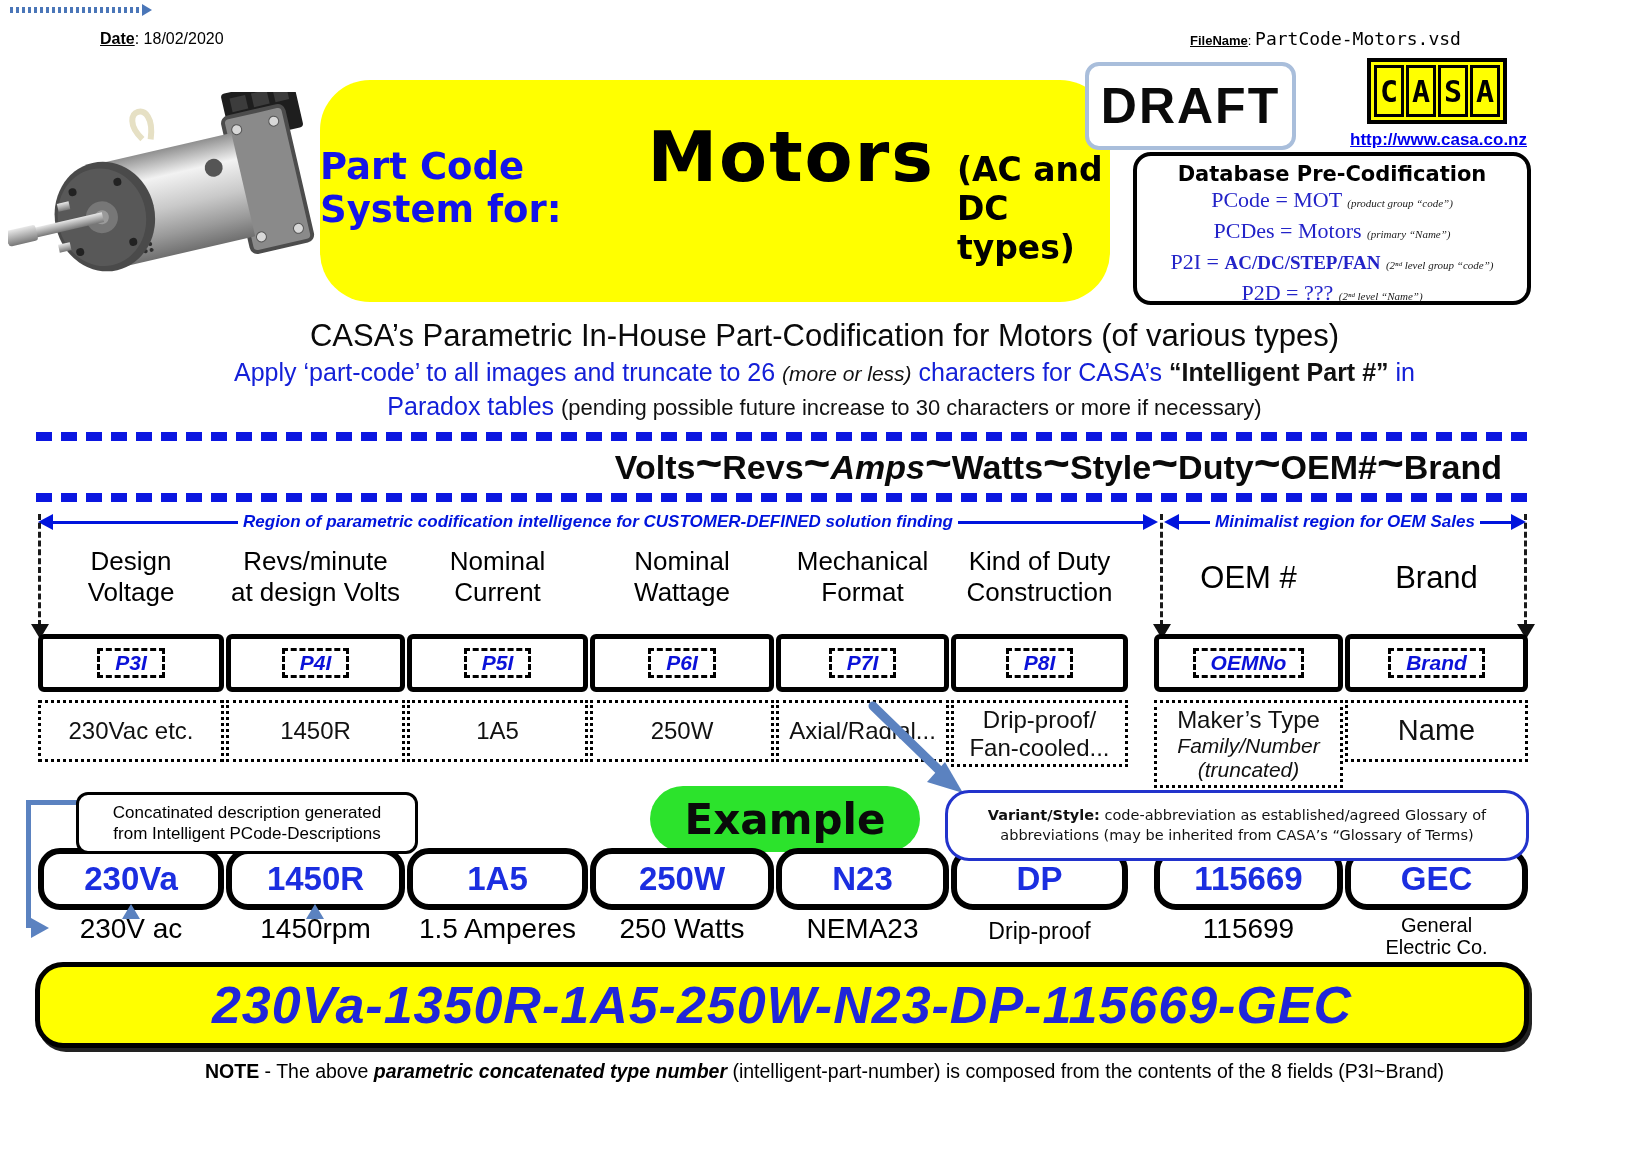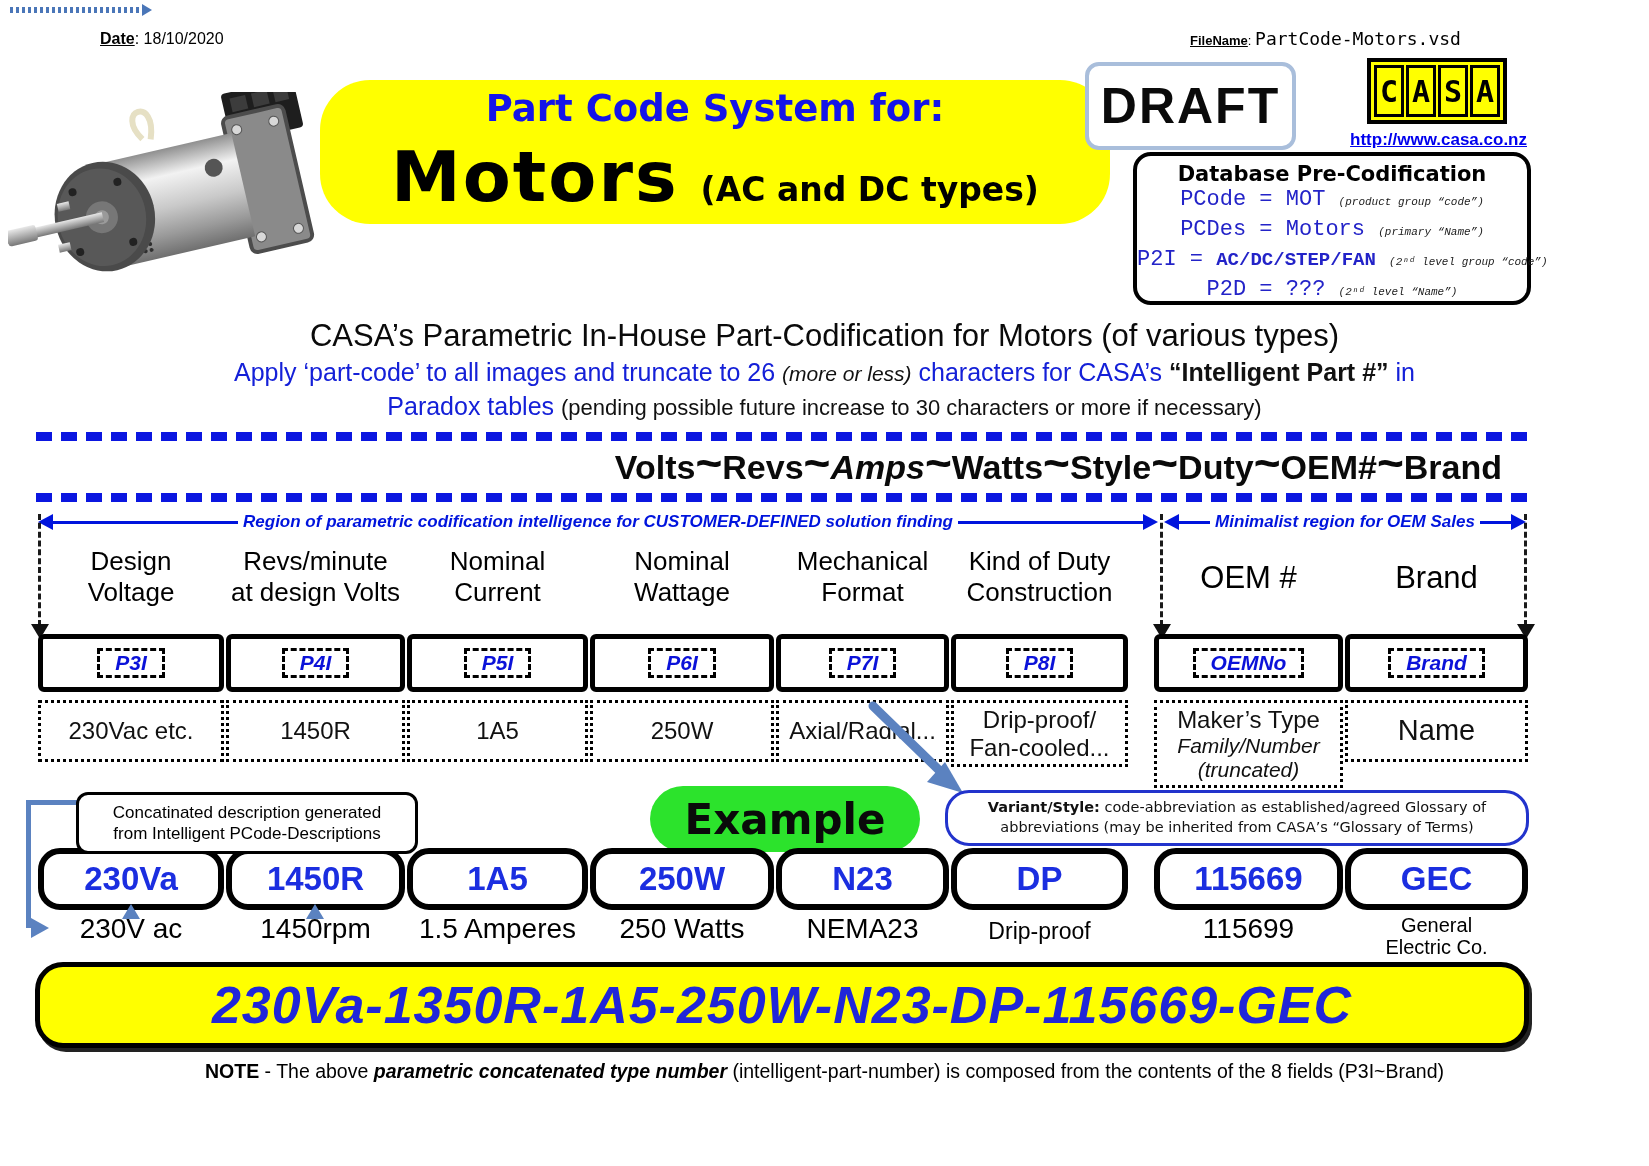--- a/index.html
+++ b/index.html
@@ -13,43 +13,43 @@
           border-top:6px solid transparent; border-bottom:6px solid transparent; border-left:10px solid #4a76b8;}
   .date {position:absolute; left:100px; top:30px; font-size:16px; color:#000;}
   .lbl {font-weight:bold; text-decoration:underline;}
   .filename {position:absolute; left:1190px; top:28px; font-size:13px; color:#000;}
   .filename .fn {font-family:"DejaVu Sans Mono", monospace; font-size:18px;}
 
   
   .motor {position:absolute; left:8px; top:92px;}
 
   
-  .title-box {position:absolute; left:320px; top:80px; width:790px; height:144px; background:#ffff00;
-              border-radius:50px; display:flex; flex-direction:column; justify-content:center; align-items:center;}
+  .title-box {position:absolute; left:320px; top:80px; width:790px; height:222px; background:#ffff00;
+              border-radius:50px; display:flex; flex-direction:row; justify-content:center; align-items:center;}
   .title-line1 {color:#1414e8; font-family:"DejaVu Sans", sans-serif; font-weight:bold; font-size:37px; margin-bottom:6px;}
   .title-line2 {display:flex; align-items:baseline; color:#000;}
   .title-main {font-family:"DejaVu Sans", sans-serif; font-weight:bold; font-size:70px; letter-spacing:2px;}
   .title-sub {font-family:"DejaVu Sans", sans-serif; font-weight:bold; font-size:33px; margin-left:22px;}
 
   .draft {position:absolute; left:1085px; top:62px; width:203px; height:80px; background:#fff;
           border:4px solid #a9bedb; border-radius:14px; display:flex; align-items:center; justify-content:center;
           font-weight:bold; font-size:50px; letter-spacing:2px; color:#0a0a0a; z-index:5;}
 
   .logo {position:absolute; left:1367px; top:58px; width:140px; height:66px; background:#ffff00;
          border:4px solid #000; display:flex; align-items:stretch; justify-content:center; gap:2px; padding:3px; box-sizing:border-box; z-index:5;}
   .logo span {flex:1; border:3px solid #000; display:flex; align-items:center; justify-content:center;
          font-family:"DejaVu Sans Mono", monospace; font-weight:bold; font-size:30px; color:#000; background:#ffff00;}
   .url {position:absolute; left:1315px; top:130px; width:212px; text-align:right; color:#0000ee; font-weight:bold;
         font-size:17px; text-decoration:underline; cursor:pointer;}
 
   
   .dbbox {position:absolute; left:1133px; top:152px; width:398px; height:153px; border:4px solid #000;
           border-radius:18px; box-sizing:border-box; background:#fff; text-align:center; padding-top:6px; z-index:4;}
   .db-title {font-family:"DejaVu Sans", sans-serif; font-weight:bold; font-size:21px; color:#000;}
-  .db-row {font-family:Liberation Mono, monospace; font-size:22px; color:#2323c8; line-height:27px; white-space:nowrap;}
+  .db-row {font-family:Liberation Serif, serif; font-size:22px; color:#2323c8; line-height:27px; white-space:nowrap;}
   .db-note {font-size:11px; font-style:italic; color:#1a1a1a;}
   .db-bold {font-weight:bold; font-size:19px;}
 
   
   .heading {position:absolute; left:0; right:0; top:318px; text-align:center; font-size:31px; color:#0a0a0a;}
   .sub1 {position:absolute; left:0; right:0; top:358px; text-align:center; font-size:25px; color:#1420d8;}
   .sub2 {position:absolute; left:0; right:0; top:392px; text-align:center; font-size:25px; color:#1420d8;}
   .seg-black-i {color:#111; font-style:italic; font-size:21px;}
   .seg-black {color:#111;font-weight:bold;}
   .seg-black-sm {color:#111; font-size:22px;}
@@ -106,21 +106,21 @@
   .concat-box {position:absolute; left:76px; top:792px; width:336px; height:56px; border:3px solid #000;
                border-radius:12px; background:#fff; display:flex; flex-direction:column; align-items:center;
                justify-content:center; font-size:17px; color:#000; line-height:1.25; z-index:3;}
   .conn-h {position:absolute; left:26px; top:800px; width:52px; height:5px; background:#5b82c0;}
   .conn-v {position:absolute; left:26px; top:800px; width:5px; height:128px; background:#5b82c0;}
   .conn-arrow {position:absolute; left:31px; top:918px; width:0; height:0; border-top:10px solid transparent;
                border-bottom:10px solid transparent; border-left:18px solid #5b82c0;}
   .example-btn {position:absolute; left:650px; top:786px; width:270px; height:66px; background:#2ce32c;
                 border-radius:33px; display:flex; align-items:center; justify-content:center;
                 font-family:"DejaVu Sans", sans-serif; font-weight:bold; font-size:42px; color:#0a0a0a;}
-  .variant-box {position:absolute; left:945px; top:790px; width:584px; height:56px; border:3px solid #2233cc;
+  .variant-box {position:absolute; left:945px; top:790px; width:584px; height:71px; border:3px solid #2233cc;
                 border-radius:24px; background:#fff; box-sizing:border-box; display:flex; align-items:center;
                 justify-content:center; text-align:center; padding:4px 16px; font-family:"DejaVu Sans", sans-serif;
                 font-size:14.5px; color:#111; line-height:1.35; z-index:3;}
   .diag-arrow {position:absolute; left:855px; top:698px; z-index:2;}
   .uparrow {position:absolute; width:0; height:0; border-left:9px solid transparent; border-right:9px solid transparent;
             border-bottom:15px solid #5b82c0;}
 
   
   .concat-bar {position:absolute; left:35px; top:962px; width:1494px; height:86px; background:#ffff00;
                border:5px solid #000; border-radius:28px; box-sizing:border-box; display:flex; align-items:center;
@@ -132,21 +132,21 @@
 </style>
 </head>
 <body>
 
 <div id="page">
 
   <div class="chain"></div>
   <div class="chain-arrow"></div>
 
   <div class="date">
-    <span class="lbl">Date</span><span>: </span><span>18/10/2020</span>
+    <span class="lbl">Date</span><span>: </span><span>18/02/2020</span>
   </div>
 
   <div class="filename">
     <span class="lbl">FileName</span><span>: </span><span class="fn">PartCode-Motors.vsd</span>
   </div>
 
   <svg class="motor" width="312" height="228" viewBox="0 0 312 228">
     <defs>
       <linearGradient id="silver" x1="0" y1="0" x2="0" y2="1">
         <stop offset="0" stop-color="#8f8f8f"></stop>

